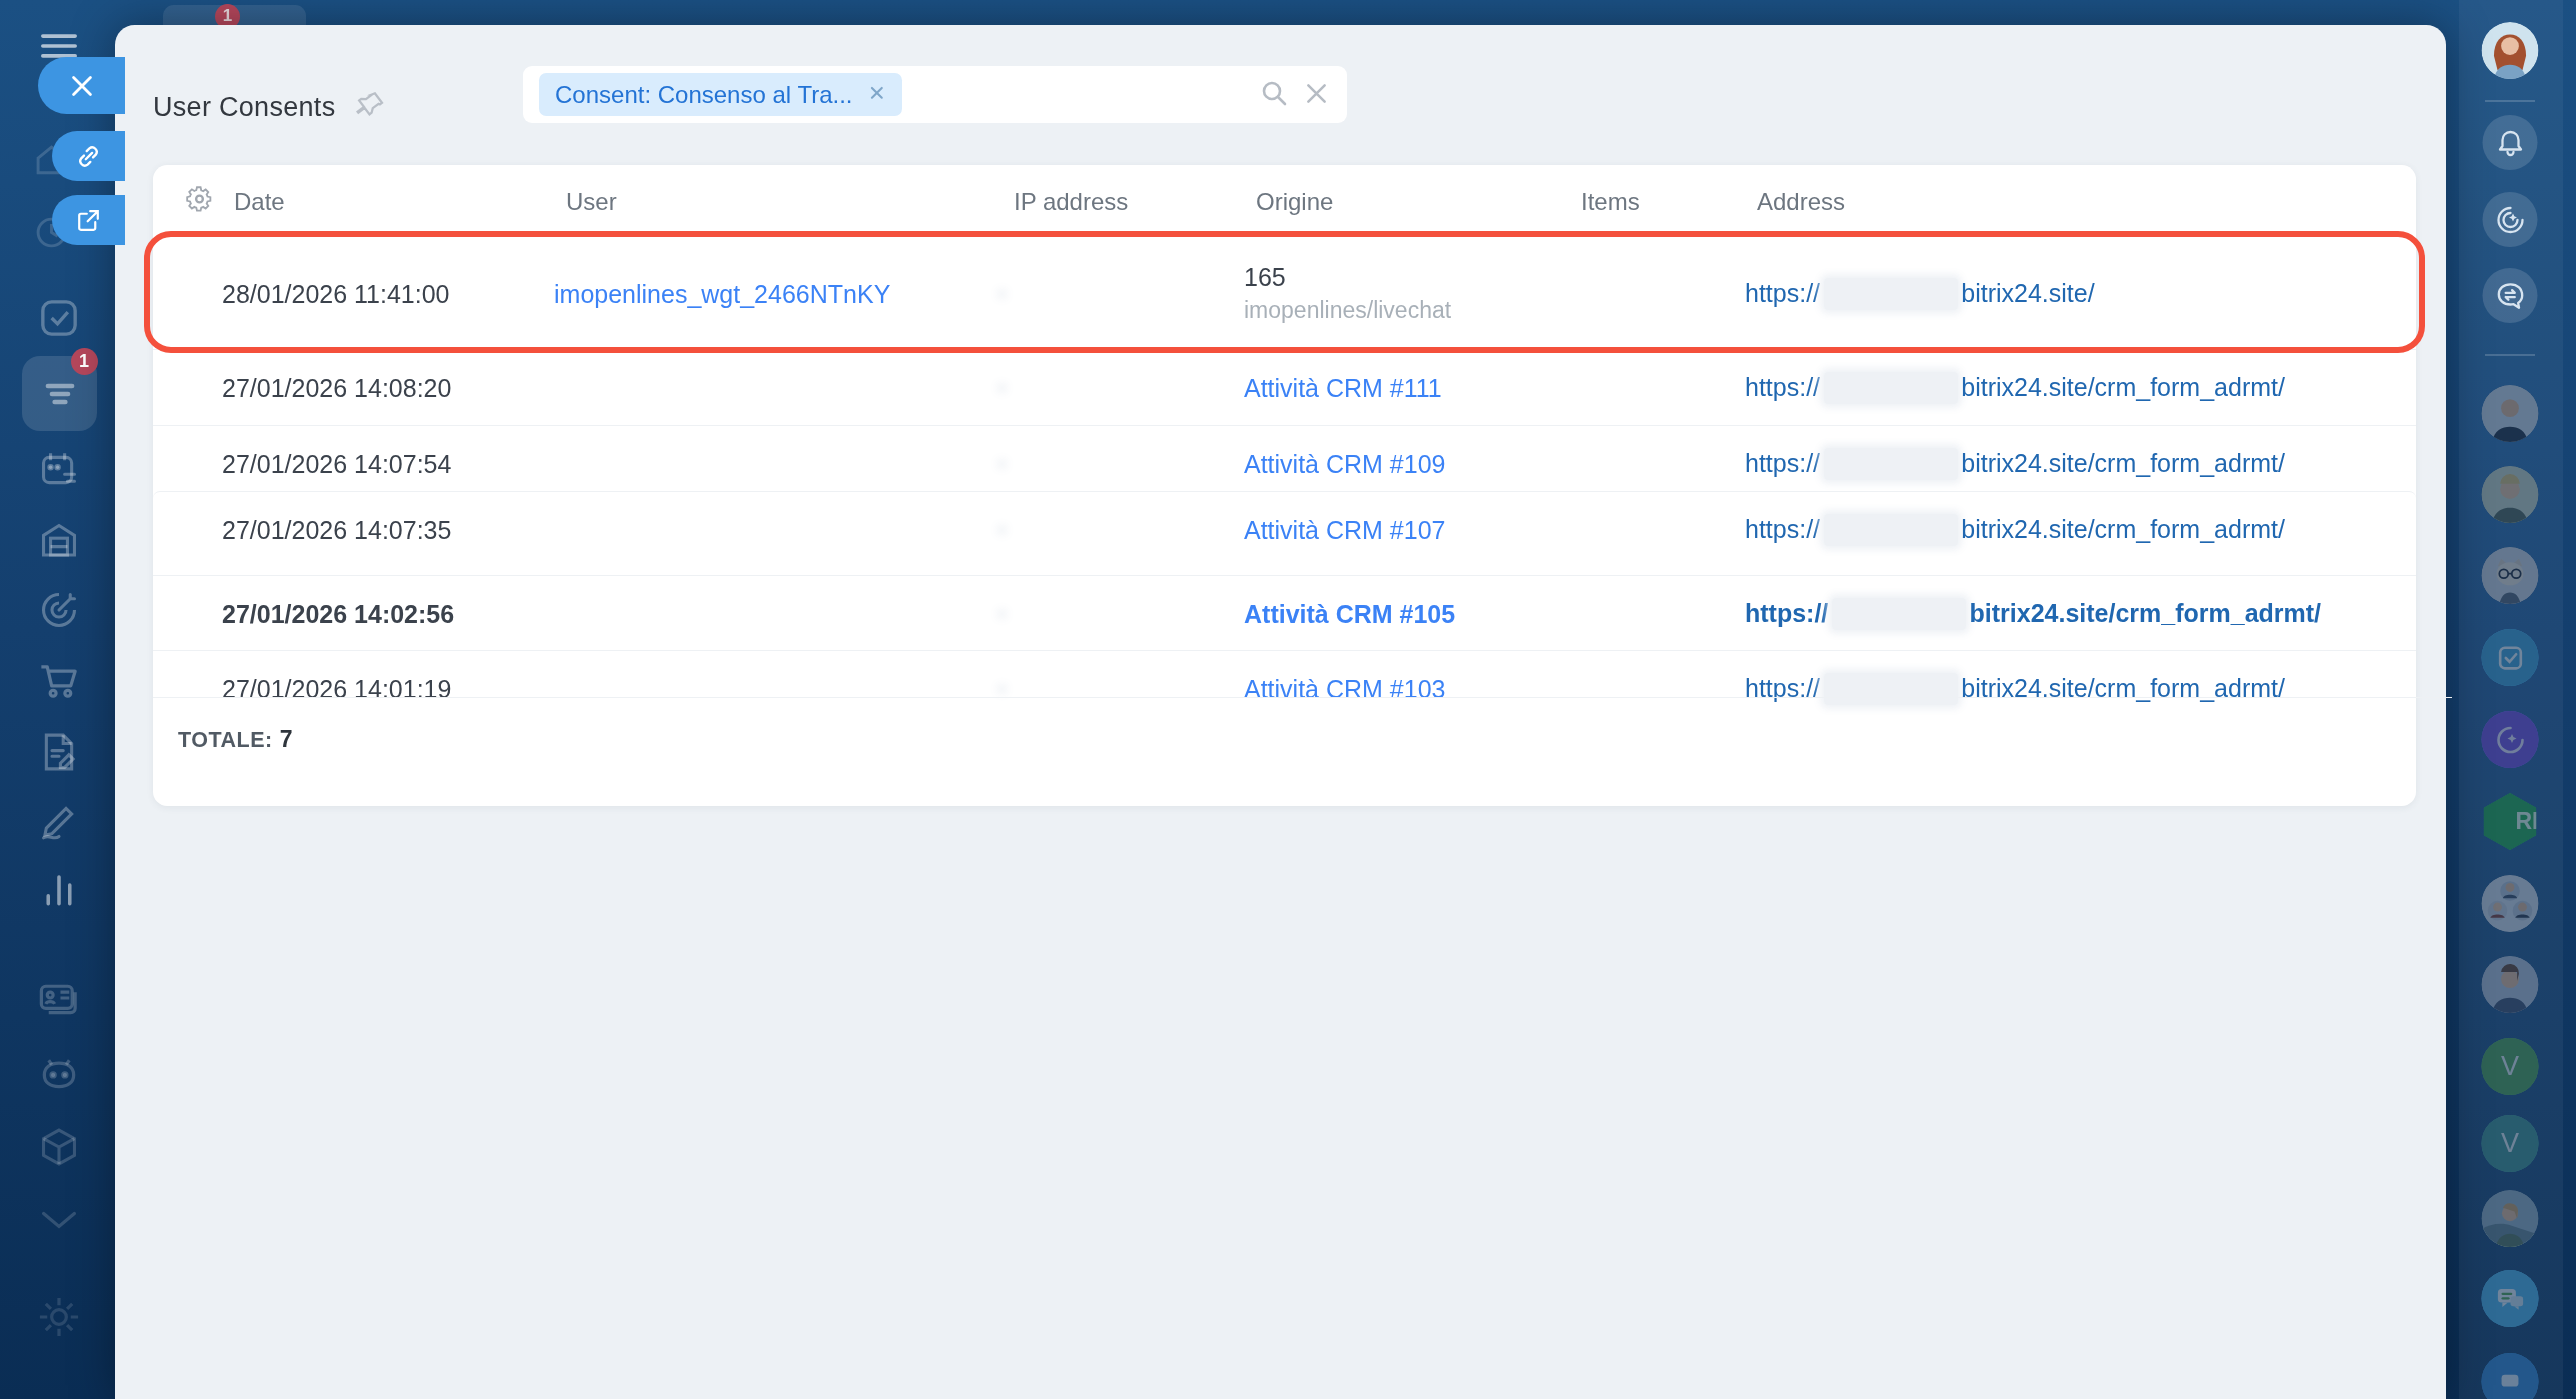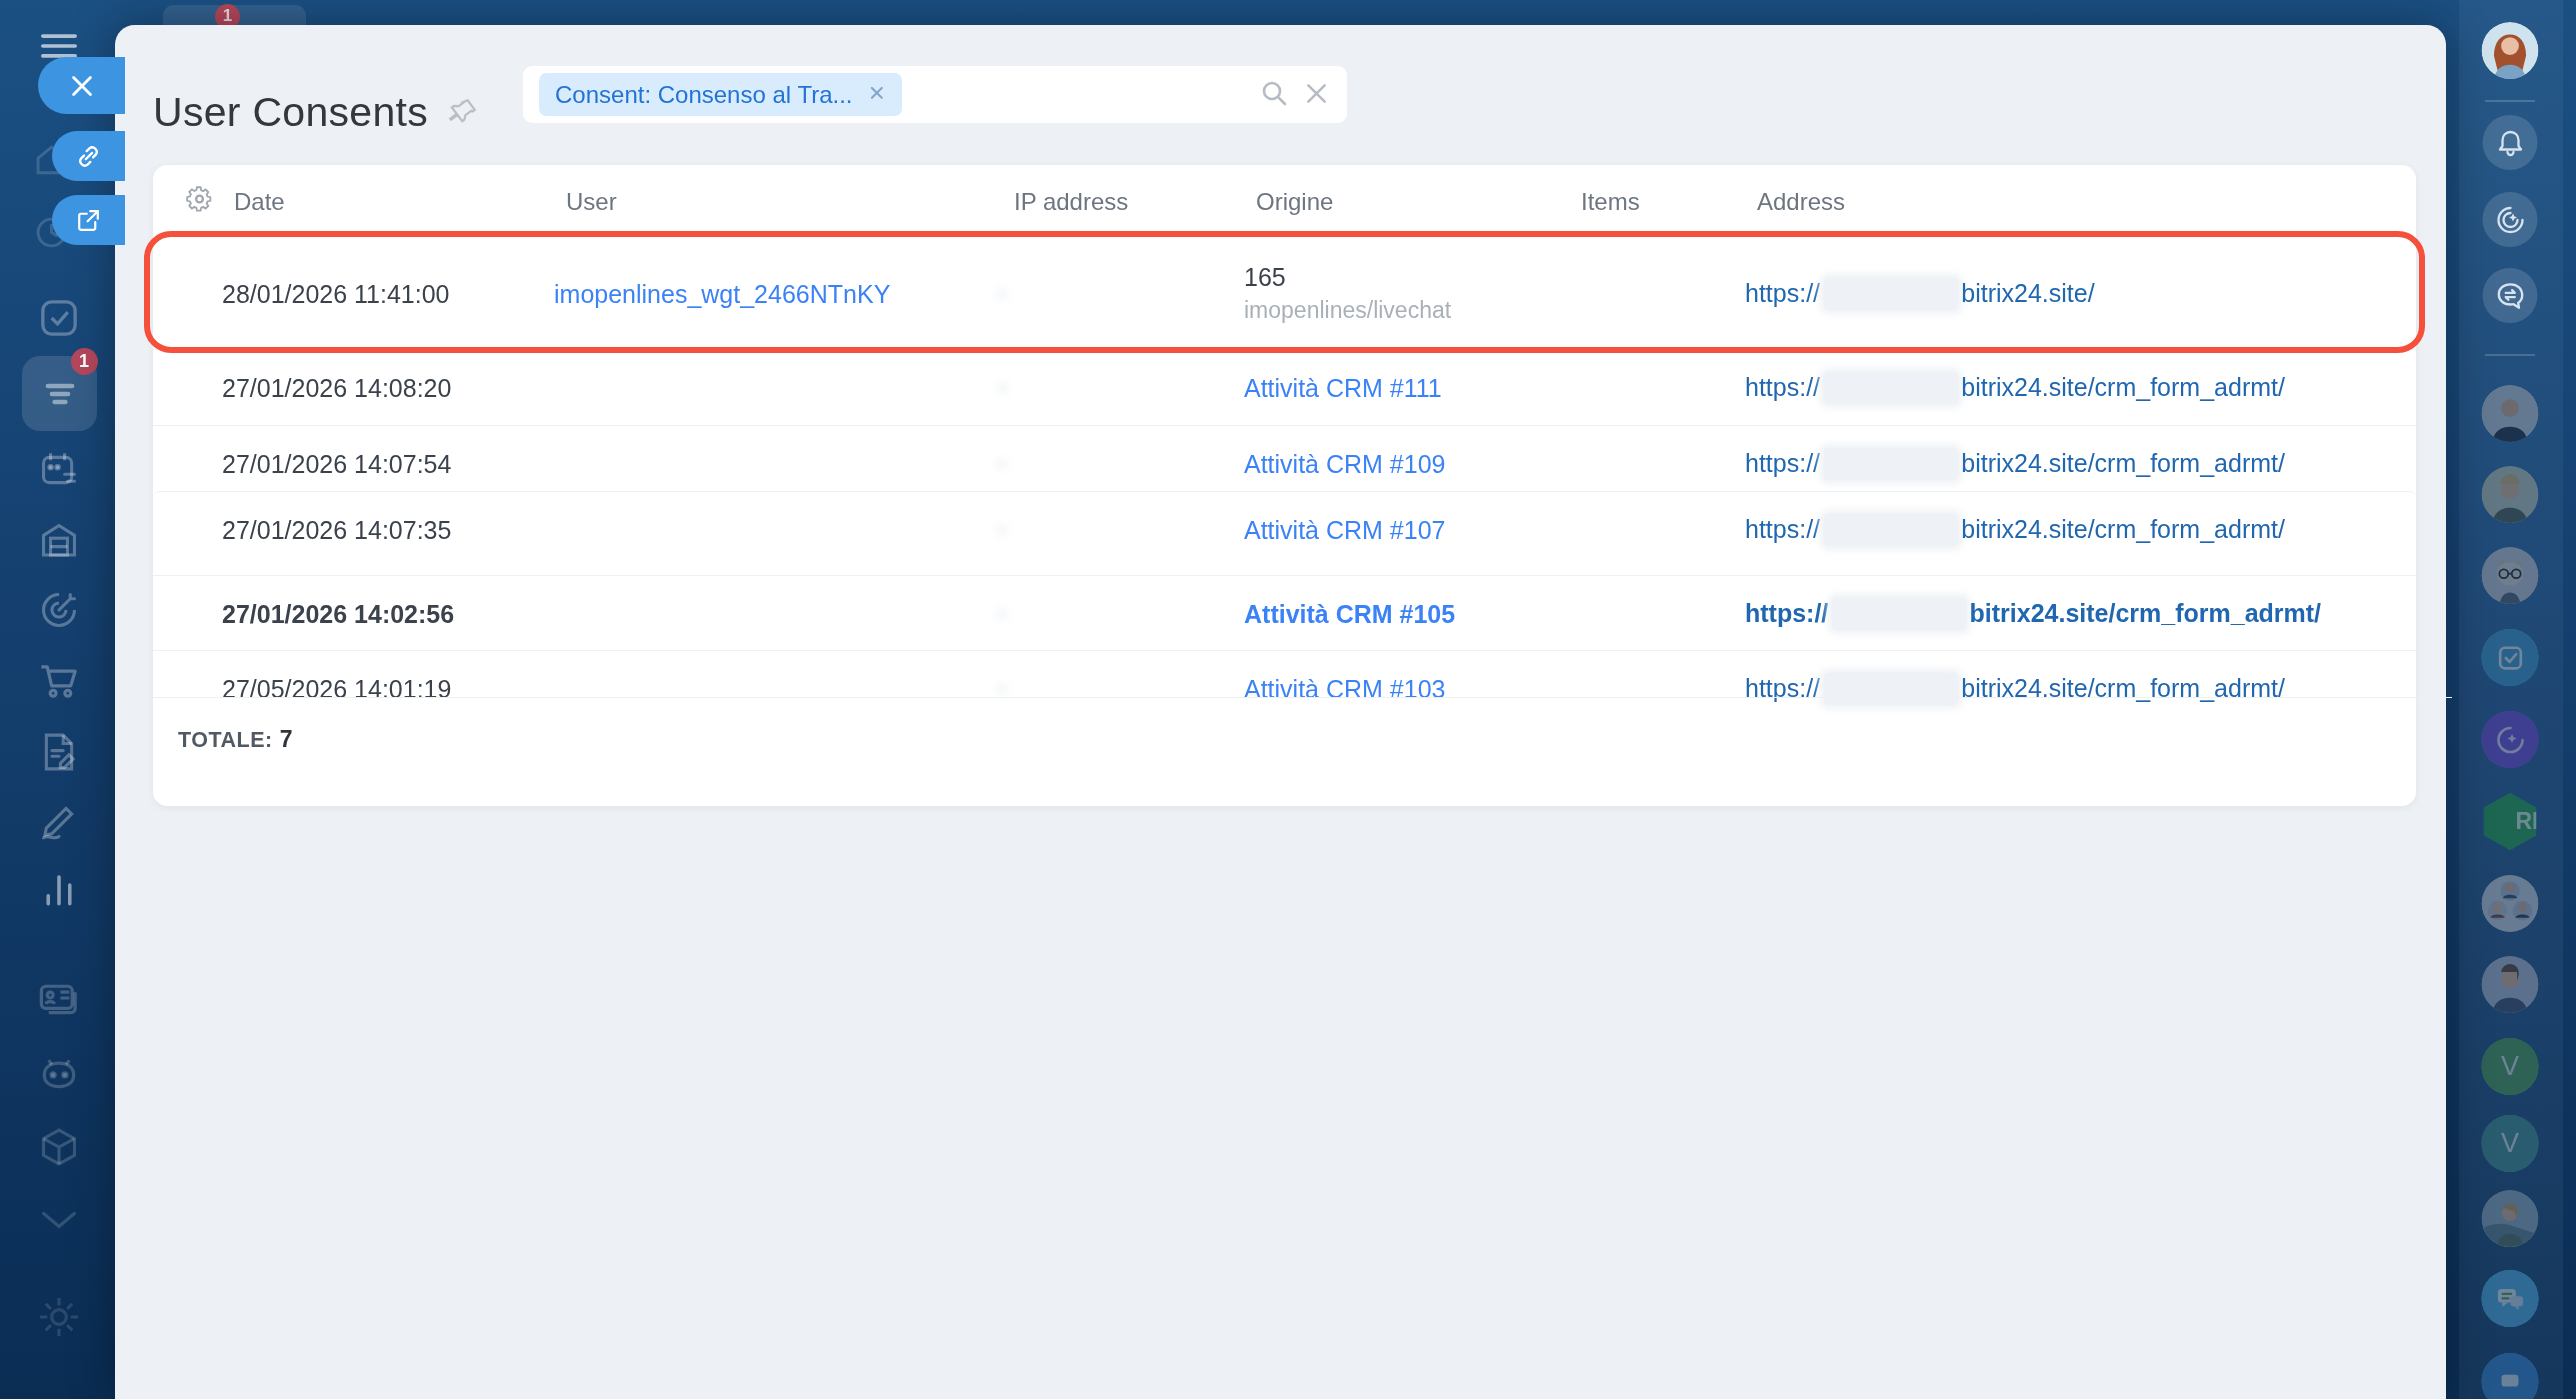--- a/index.html
+++ b/index.html
@@ -25,21 +25,21 @@
   .ghost{position:absolute;color:rgba(255,255,255,.16);z-index:2;}
   
   .bg-tab{position:absolute;left:163px;top:5.4px;width:143px;height:23px;border-radius:10.7px 10.7px 0 0;
           background:rgba(255,255,255,.10);z-index:1;}
   .bg-tab-badge{position:absolute;left:215px;top:3.6px;width:25px;height:25px;border-radius:50%;
                 background:#b5475c;color:#e9d9de;font-size:17px;font-weight:700;z-index:2;
                 display:flex;align-items:center;justify-content:center;}
   
   .panel{position:absolute;left:115px;top:25px;width:2331px;height:1375px;background:#edf1f5;
          border-radius:19.7px 19.7px 0 0;box-shadow:0 0 45px rgba(0,0,0,.35);z-index:4;}
-  .panel-title{position:absolute;left:38px;top:64px;font-size:41px;color:#33383f;font-weight:500;
+  .panel-title{position:absolute;left:38px;top:64px;font-size:27px;color:#33383f;font-weight:500;
                letter-spacing:0.3px;display:flex;align-items:center;gap:19.7px;}
   .pin{color:#b9bfc7;transform:rotate(8deg);}
   .searchbar{position:absolute;left:408px;top:41px;width:824px;height:57px;background:#fff;
              border-radius:9px;display:flex;align-items:center;padding:0 16px;box-sizing:border-box;}
   .chip{display:flex;align-items:center;gap:14.3px;background:#d9ecfd;border-radius:7.2px;height:43px;
         padding:0 16px;font-size:24px;color:#2373d5;white-space:nowrap;}
   .chip-x{color:#7fa6c9;}
   .sb-icons{margin-left:auto;display:flex;align-items:center;gap:12.5px;color:#b6bcc4;}
   
   .card{position:absolute;left:38px;top:140px;width:2263px;height:641px;background:#fff;
@@ -347,21 +347,21 @@
         <span class="cell c-address">
             <span class="addr">
               <span>https://</span>
               <span class="mid"></span>
               <span>bitrix24.site/crm_form_adrmt/</span>
             </span>
           </span>
       </div>
 
       <div class="trow r6 sep">
-        <span class="cell c-date">27/05/2026 14:01:19</span>
+        <span class="cell c-date">27/01/2026 14:01:19</span>
         <span class="cell c-ip"><span class="blur-block"></span></span>
         <span class="cell c-origine"><a class="link">Attività CRM #103</a></span>
         <span class="cell c-address">
             <span class="addr">
               <span>https://</span>
               <span class="mid"></span>
               <span>bitrix24.site/crm_form_adrmt/</span>
             </span>
           </span>
       </div>

